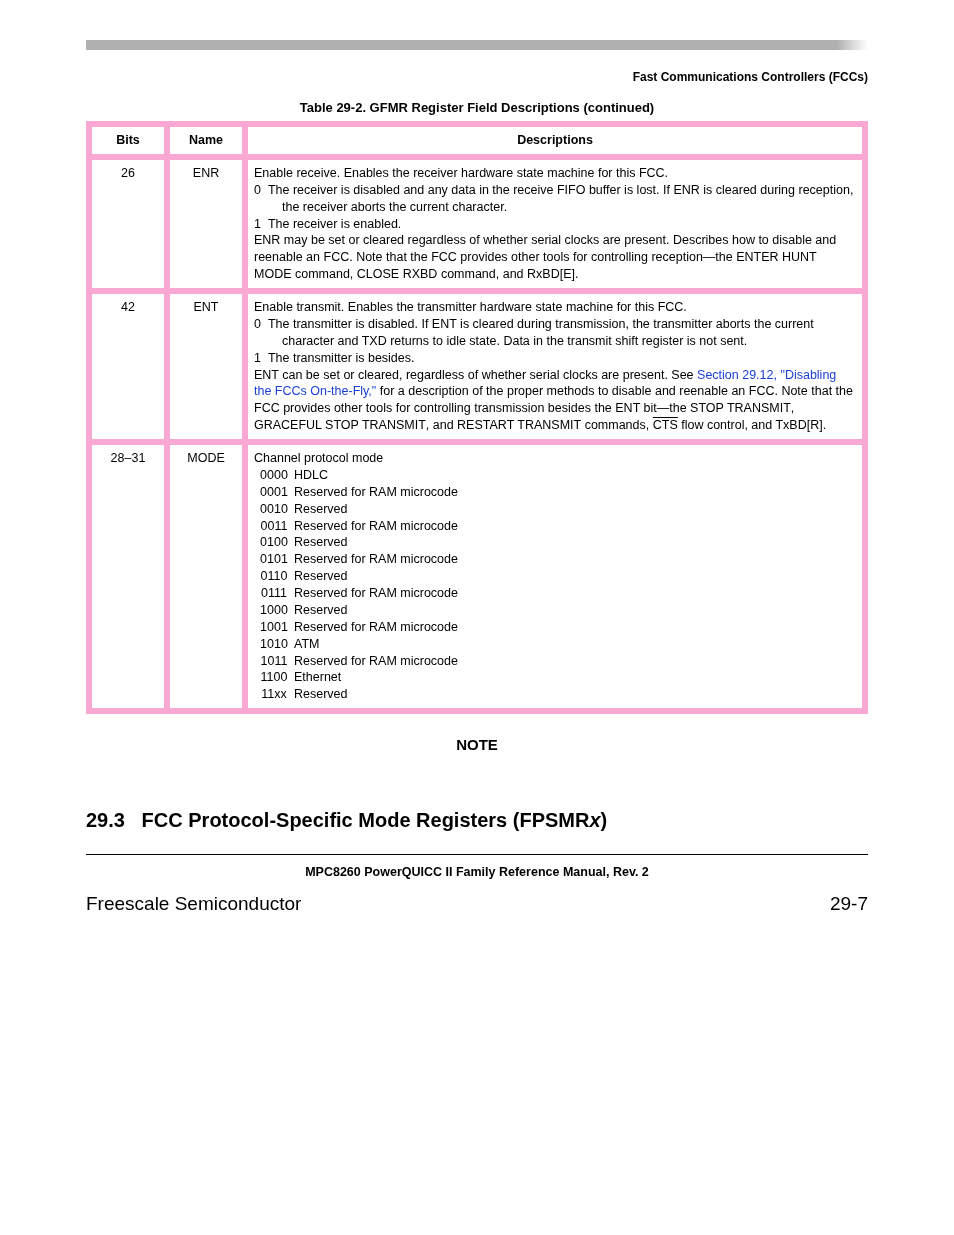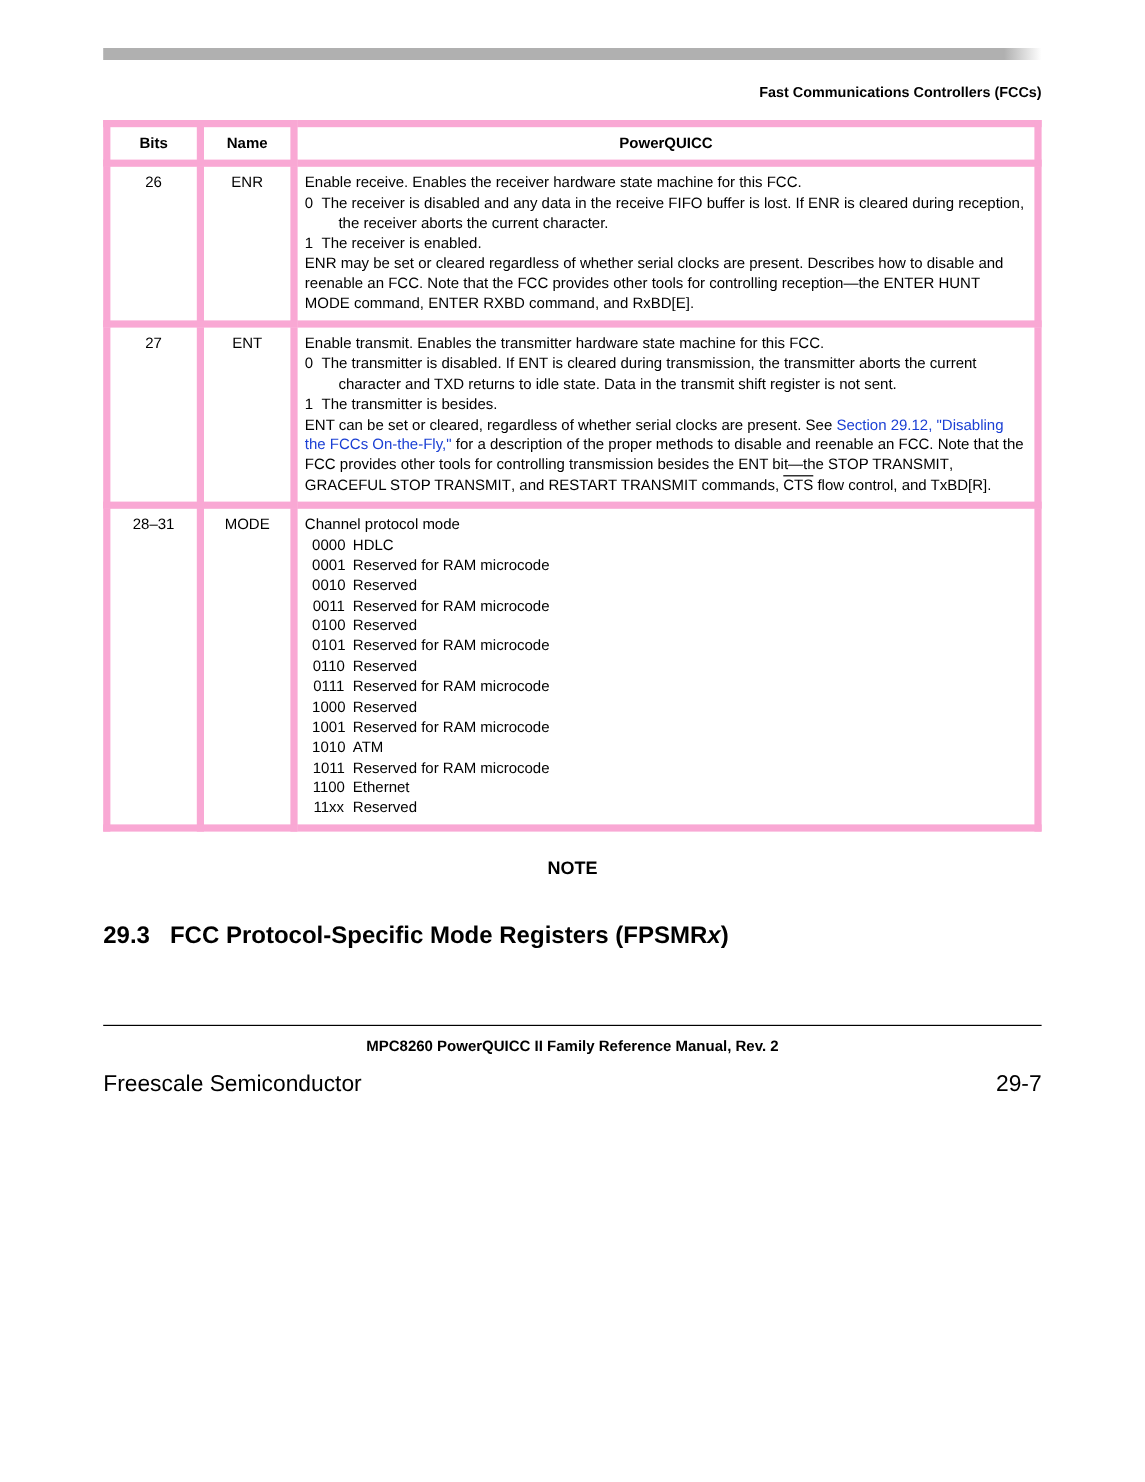--- a/index.html
+++ b/index.html
@@ -55,21 +55,21 @@
   .code-list { margin-left: 0; text-align: center; }
   .code-list div { display: flex; }
   .code-list .code { width: 40px; flex: 0 0 40px; }
   .smallcaps { font-variant: small-caps; }
   a.xref { color: #1a3fd4; text-decoration: none; }
   .overline { text-decoration: overline; }
   .note-head {
     text-align: center;
     font-size: 15px;
     font-weight: bold;
-    margin: 22px 0 37px 0;
+    margin: 22px 0 56px 0;
   }
   h2.section {
     font-size: 20px;
     font-weight: bold;
     margin: 0 0 20px 0;
   }
   h2.section .ital { font-style: italic; }
   .footer {
     position: absolute;
     left: 86px;
@@ -93,50 +93,51 @@
 </style>
 </head>
 <body>
 
 <div class="page">
 
   <div class="top-rule"></div>
 
   <div class="running-head">Fast Communications Controllers (FCCs)</div>
 
+  <div class="table-caption">Table 29-2. GFMR Register Field Descriptions (continued)</div>
 
   <table class="reg">
     <thead>
       <tr>
         <th class="col-bits">Bits</th>
         <th class="col-name">Name</th>
-        <th>PowerQUICC</th>
+        <th>Descriptions</th>
       </tr>
     </thead>
     <tbody>
 
       <tr>
         <td class="col-bits">26</td>
         <td class="col-name">ENR</td>
         <td>
           <div>Enable receive. Enables the receiver hardware state machine for this FCC.</div>
           <div class="hang">
             <span>0</span>&nbsp;&nbsp;<span>The receiver is disabled and any data in the receive FIFO buffer is lost. If ENR is cleared during reception, the receiver aborts the current character.</span>
           </div>
           <div class="hang">
             <span>1</span>&nbsp;&nbsp;<span>The receiver is enabled.</span>
           </div>
           <div>
-            <span>ENR may be set or cleared regardless of whether serial clocks are present. Describes how to disable and reenable an FCC. Note that the FCC provides other tools for controlling reception—the </span><span class="smallcaps">ENTER HUNT MODE</span><span> command, </span><span class="smallcaps">ENTER RXBD</span><span> command, and RxBD[E].</span>
+            <span>ENR may be set or cleared regardless of whether serial clocks are present. Describes how to disable and reenable an FCC. Note that the FCC provides other tools for controlling reception—the </span><span class="smallcaps">ENTER HUNT MODE</span><span> command, </span><span class="smallcaps">CLOSE RXBD</span><span> command, and RxBD[E].</span>
           </div>
         </td>
       </tr>
 
       <tr>
-        <td class="col-bits">27</td>
+        <td class="col-bits">42</td>
         <td class="col-name">ENT</td>
         <td>
           <div>Enable transmit. Enables the transmitter hardware state machine for this FCC.</div>
           <div class="hang">
             <span>0</span>&nbsp;&nbsp;<span>The transmitter is disabled. If ENT is cleared during transmission, the transmitter aborts the current character and TXD returns to idle state. Data in the transmit shift register is not sent.</span>
           </div>
           <div class="hang">
             <span>1</span>&nbsp;&nbsp;<span>The transmitter is besides.</span>
           </div>
           <div>

